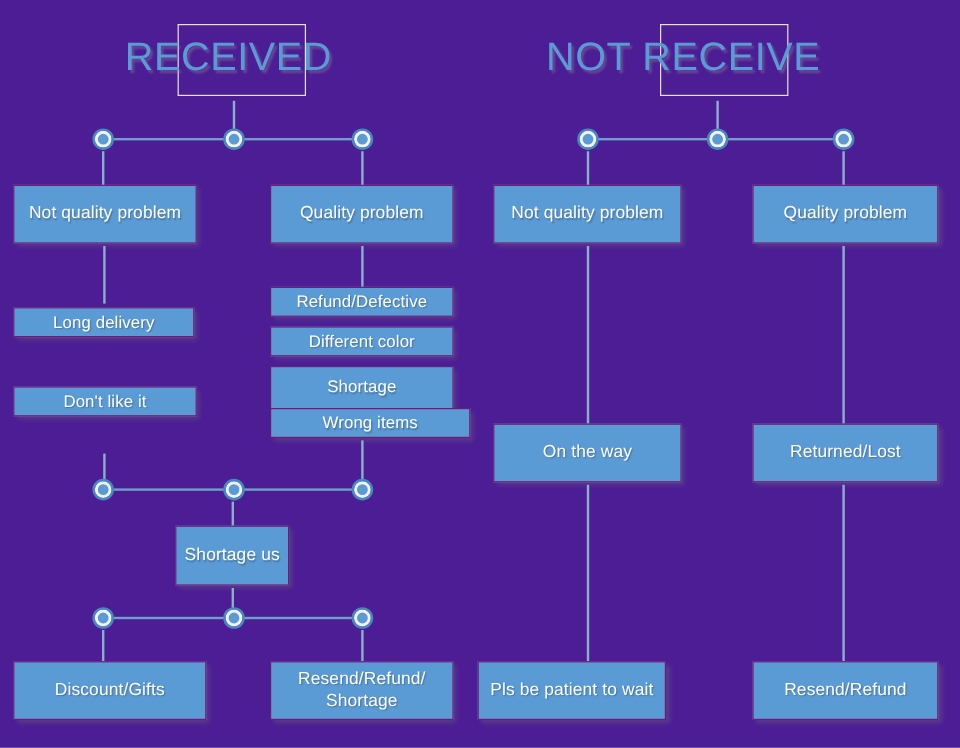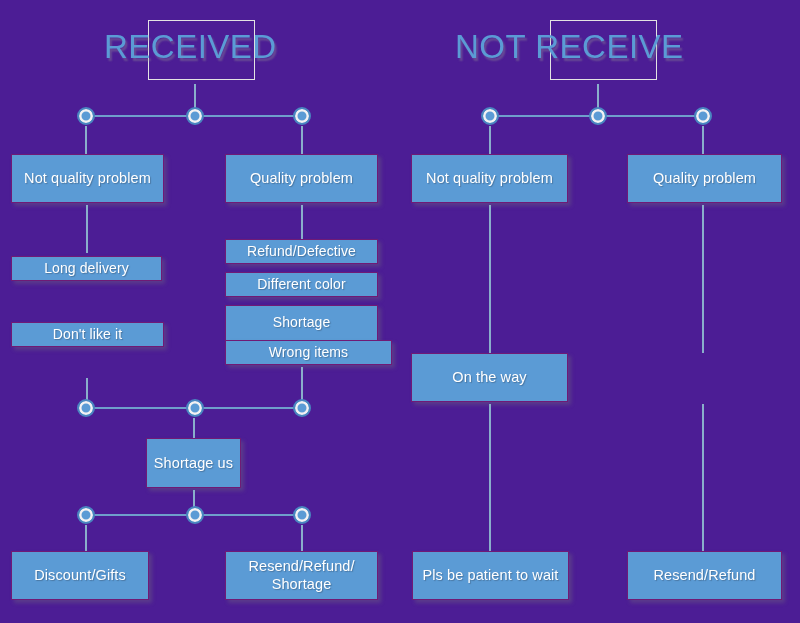--- a/index.html
+++ b/index.html
@@ -137,21 +137,21 @@
 
   <div class="hline" style="left:86px; top:514px; width:110px;"></div>
   <div class="hline" style="left:195px; top:514px; width:107px;"></div>
   <div class="node" style="left:77px; top:506px;"></div>
   <div class="node" style="left:186px; top:506px;"></div>
   <div class="node" style="left:293px; top:506px;"></div>
 
   <div class="vline" style="left:85px; top:525px; height:26px;"></div>
   <div class="vline" style="left:301px; top:525px; height:26px;"></div>
 
-  <div class="box" style="left:11px; top:551px; width:138px; height:49px;">Discount/Gifts</div>
+  <div class="box" style="left:11px; top:551px; width:161px; height:49px;">Discount/Gifts</div>
   <div class="box two-line" style="left:225px; top:551px; width:153px; height:49px; flex-direction:column;">
     <span>Resend/Refund/</span>
     <span>Shortage</span>
   </div>
 
   <div class="title-frame" style="left:550px; top:20px; width:107px; height:60px;"></div>
   <div class="title" style="left:455px; top:28px; width:260px;">NOT RECEIVE</div>
 
   <div class="vline" style="left:597px; top:84px; height:24px;"></div>
 
@@ -164,20 +164,21 @@
   <div class="vline" style="left:489px; top:126px; height:29px;"></div>
   <div class="vline" style="left:702px; top:126px; height:29px;"></div>
 
   <div class="box" style="left:411px; top:154px; width:157px; height:49px;">Not quality problem</div>
   <div class="box" style="left:627px; top:154px; width:155px; height:49px;">Quality problem</div>
 
   <div class="vline" style="left:489px; top:205px; height:148px;"></div>
   <div class="vline" style="left:702px; top:205px; height:148px;"></div>
 
   <div class="box" style="left:411px; top:353px; width:157px; height:49px;">On the way</div>
+  <div class="box" style="left:627px; top:353px; width:155px; height:49px;">Returned/Lost</div>
 
   <div class="vline" style="left:489px; top:404px; height:147px;"></div>
   <div class="vline" style="left:702px; top:404px; height:147px;"></div>
 
-  <div class="box" style="left:412px; top:551px; width:157px; height:49px;">Pls be patient to wait</div>
+  <div class="box" style="left:398px; top:551px; width:157px; height:49px;">Pls be patient to wait</div>
   <div class="box" style="left:627px; top:551px; width:155px; height:49px;">Resend/Refund</div>
 
 </div>
 
 </body></html>

